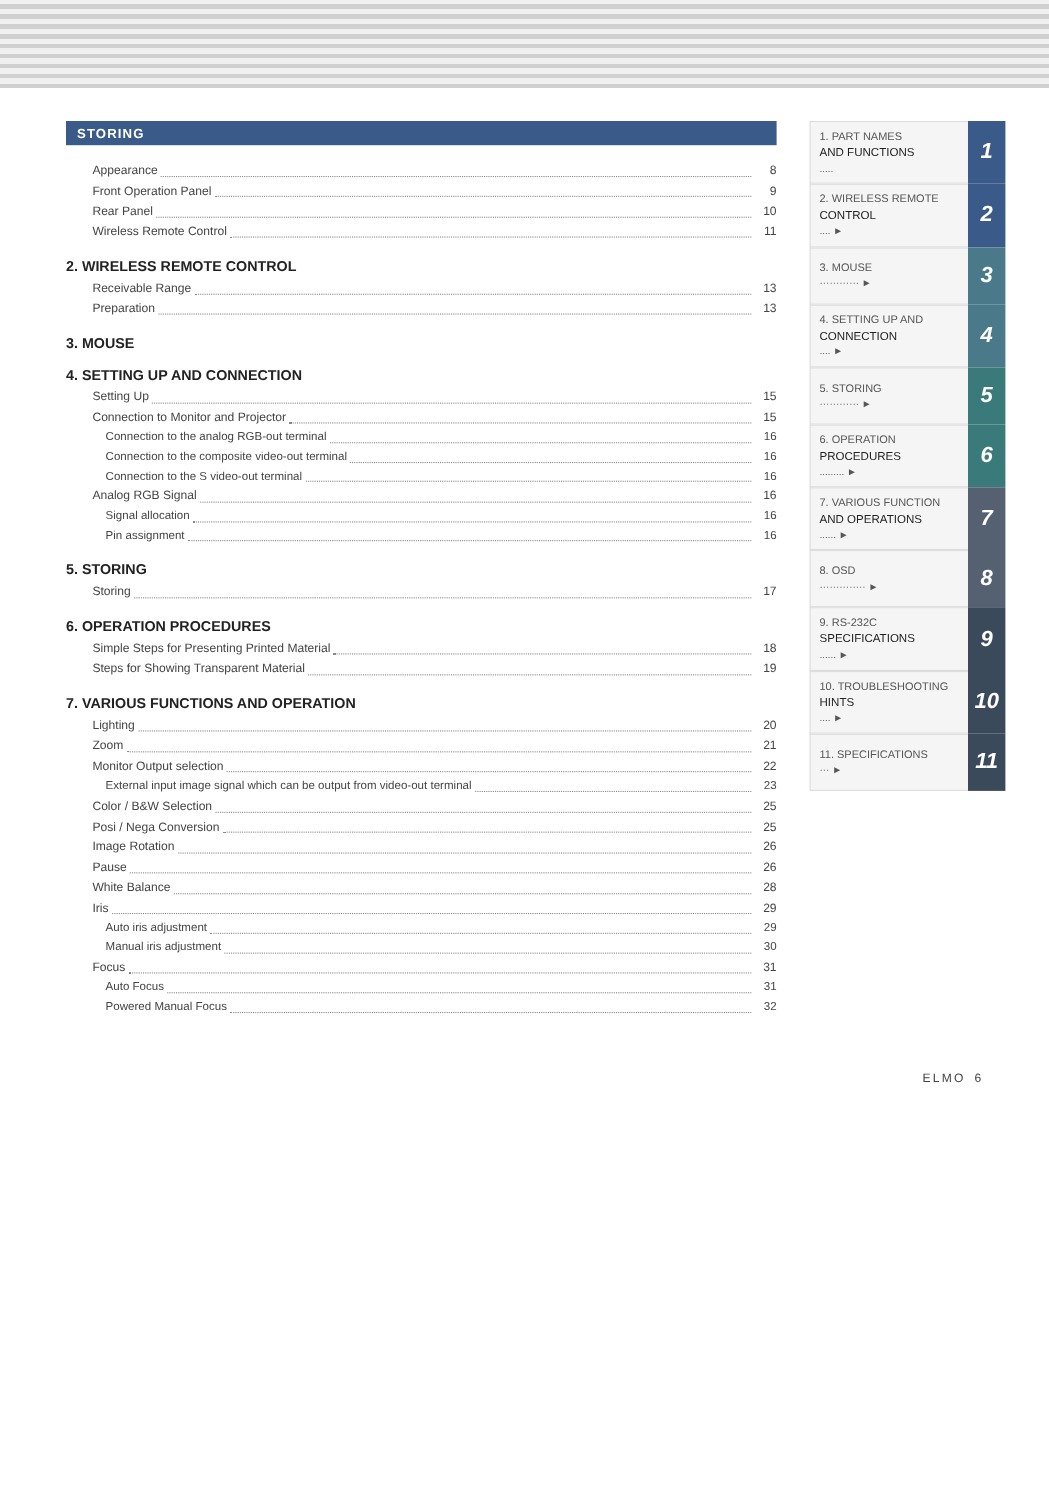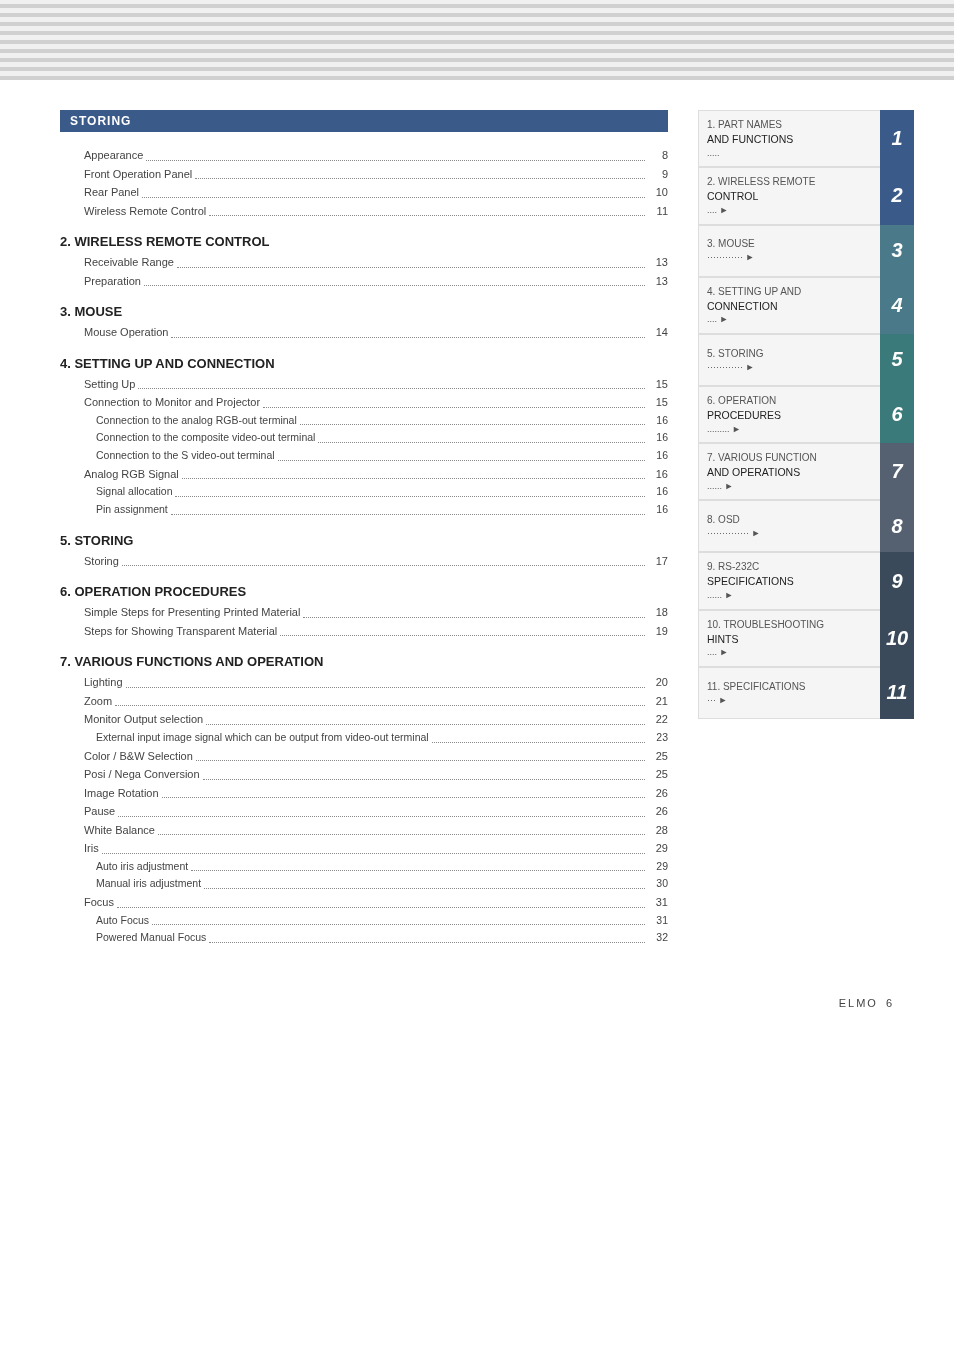--- a/index.html
+++ b/index.html
@@ -82,21 +82,21 @@
     }
 
     .toc-sub2 {
       padding-left: 36px;
       font-size: 10.5px;
       color: #444;
     }
 
     
     .right-col {
-      width: 216px;
+      width: 178px;
       display: flex;
       flex-direction: column;
       gap: 6px;
     }
 
     .nav-item {
       display: flex;
       align-items: stretch;
       min-height: 52px;
     }
@@ -188,25 +188,20 @@
           <span>Receivable Range</span>
           <span class="toc-dots"></span>
           <span class="toc-page">13</span>
         </div>
         <div class="toc-entry toc-sub">
           <span>Preparation</span>
           <span class="toc-dots"></span>
           <span class="toc-page">13</span>
         </div>
         <div class="section-title">3. MOUSE</div>
-        <div class="toc-entry toc-sub">
-          <span>Mouse Operation</span>
-          <span class="toc-dots"></span>
-          <span class="toc-page">14</span>
-        </div>
         <div class="section-title">4. SETTING UP AND CONNECTION</div>
         <div class="toc-entry toc-sub">
           <span>Setting Up</span>
           <span class="toc-dots"></span>
           <span class="toc-page">15</span>
         </div>
         <div class="toc-entry toc-sub">
           <span>Connection to Monitor and Projector</span>
           <span class="toc-dots"></span>
           <span class="toc-page">15</span>

